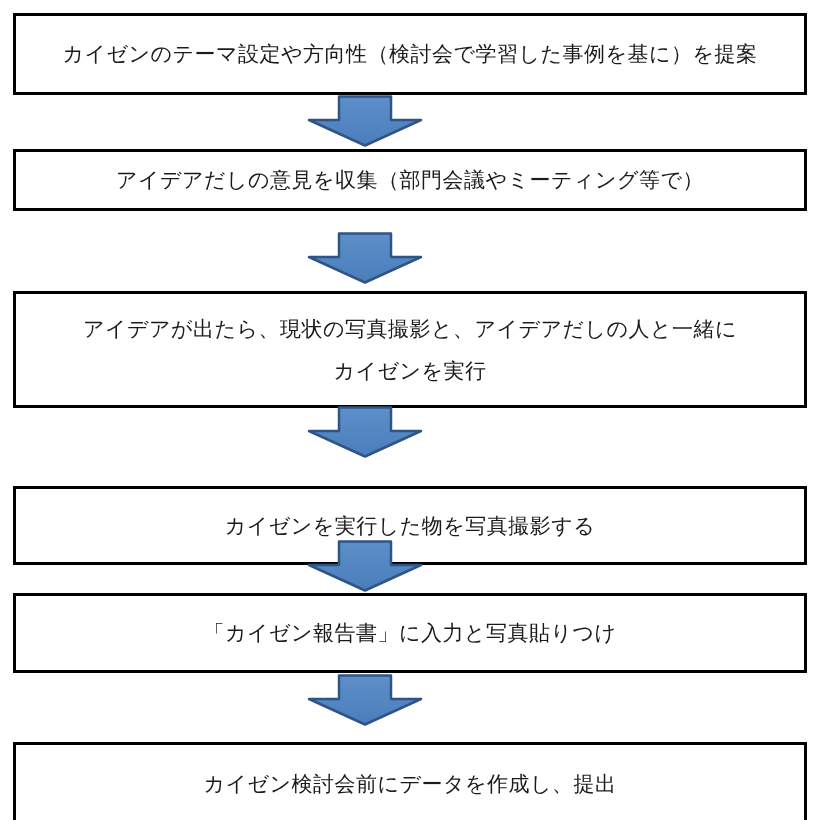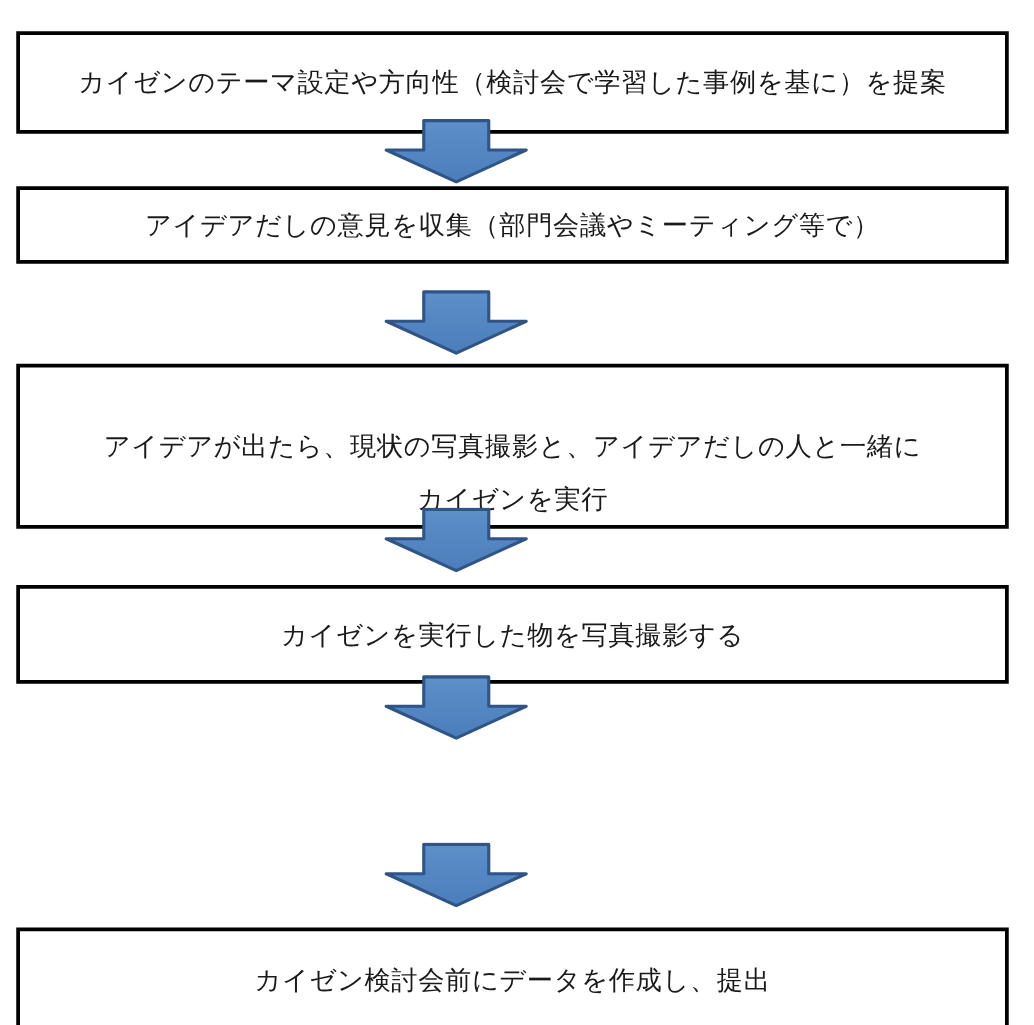--- a/index.html
+++ b/index.html
@@ -39,27 +39,27 @@
     left: 307px;
     width: 116px;
     height: 52px;
   }
   .flow-arrow svg {
     display: block;
     width: 116px;
     height: 52px;
   }
   
-  #box-0 { top: 25px;  height: 82px;  }
+  #box-0 { top: 13px;  height: 82px;  }
   #arr-0 { top: 95px;  }
   #box-1 { top: 149px; height: 62px;  }
   #arr-1 { top: 232px; }
-  #box-2 { top: 291px; height: 132px; align-items: flex-end; }
+  #box-2 { top: 291px; height: 117px; }
   #arr-2 { top: 406px; }
-  #box-3 { top: 468px; height: 79px;  }
+  #box-3 { top: 486px; height: 79px;  }
   #arr-3 { top: 540px; }
   #box-4 { top: 593px; height: 80px;  }
   #arr-4 { top: 674px; }
   #box-5 { top: 742px; height: 84px;  }
 </style>
 </head>
 <body>
 
 <div class="canvas">
 
@@ -103,20 +103,23 @@
   <div class="flow-box" id="box-3">
     <div class="step-text">カイゼンを実行した物を写真撮影する</div>
   </div>
 
   <div class="flow-arrow" id="arr-3">
     <svg viewBox="0 0 116 52" xmlns="http://www.w3.org/2000/svg">
       <polygon points="32,1.5 84,1.5 84,25 114,25 58,50.5 2,25 32,25" fill="url(#agrad)" stroke="#2f5485" stroke-width="2.5" stroke-linejoin="round"></polygon>
     </svg>
   </div>
 
+  <div class="flow-box" id="box-4">
+    <div class="step-text">「カイゼン報告書」に入力と写真貼りつけ</div>
+  </div>
 
   <div class="flow-arrow" id="arr-4">
     <svg viewBox="0 0 116 52" xmlns="http://www.w3.org/2000/svg">
       <polygon points="32,1.5 84,1.5 84,25 114,25 58,50.5 2,25 32,25" fill="url(#agrad)" stroke="#2f5485" stroke-width="2.5" stroke-linejoin="round"></polygon>
     </svg>
   </div>
 
   <div class="flow-box" id="box-5">
     <div class="step-text">カイゼン検討会前にデータを作成し、提出</div>
   </div>

